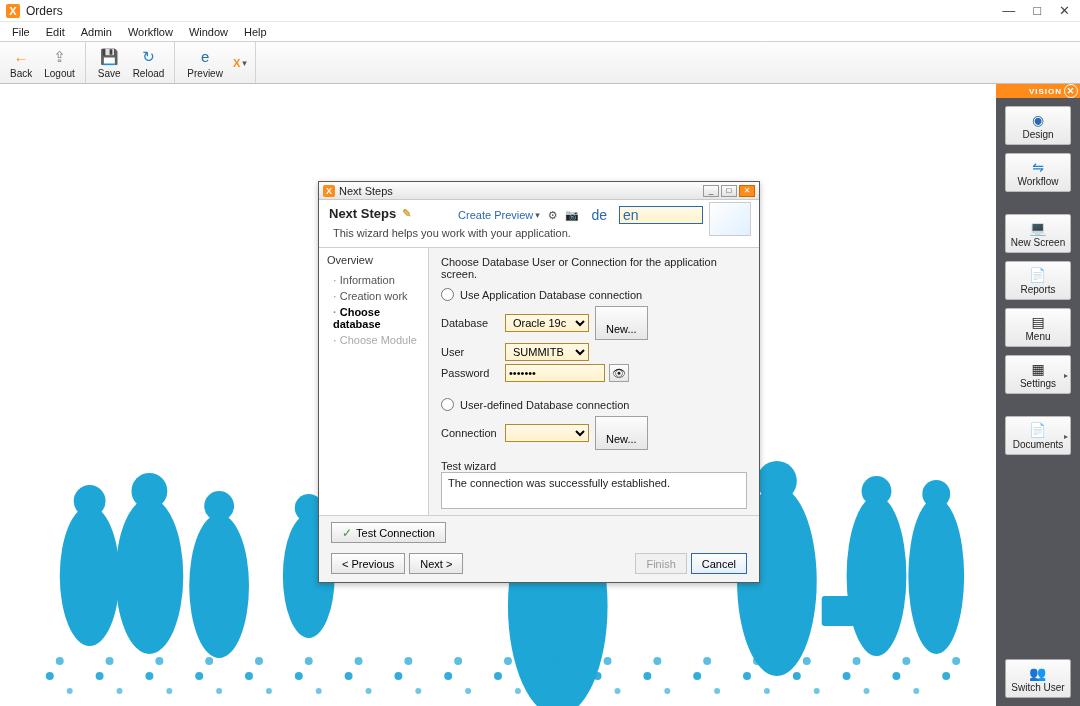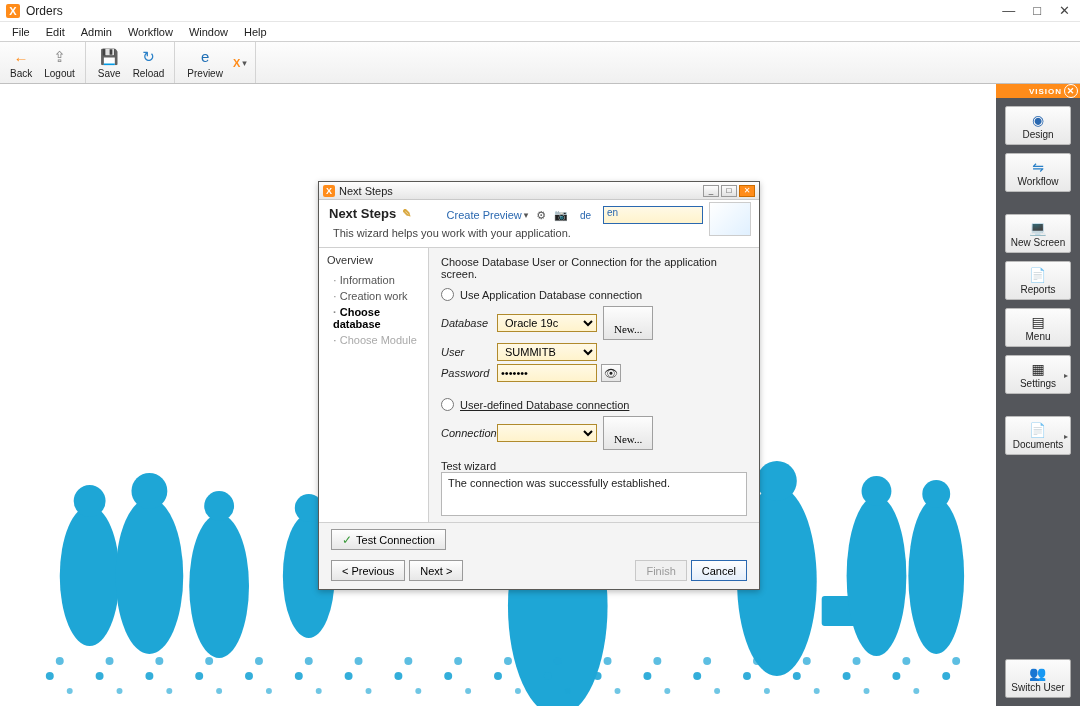--- a/index.html
+++ b/index.html
@@ -132,54 +132,53 @@
   .dlg-header {
     background:#fff;
     padding:6px 10px 8px 10px;
     border-bottom:1px solid #d0d0d0;
     position:relative;
   }
   .dlg-header h2 { margin:0; font-size:13px; font-weight:bold; display:inline-flex; align-items:center; gap:6px; }
   .dlg-header .subtitle { font-size:11px; color:#444; margin-top:6px; margin-left:4px; }
   .dlg-header .header-tools { position:absolute; right:56px; top:6px; display:flex; align-items:center; gap:8px; }
   .dlg-header .header-tools .linkish { color:#2a68b0; cursor:pointer; display:flex; align-items:center; gap:2px;text-align:center; }
-  .dlg-header .lang { border:1px solid transparent; padding:0 3px; font-size:10px; cursor:pointer; color:#2a68b0; }
+  .dlg-header .lang { border:1px solid transparent; padding:0 3px; font-size:14px; cursor:pointer; color:#2a68b0; }
   .dlg-header .lang.sel { border:1px solid #2a68b0; }
   .dlg-header .thumb { position:absolute; right:8px; top:2px; width:42px; height:34px; border:1px solid #ccc; background:linear-gradient(135deg,#fff,#e0f0ff); }
   .dlg-body { display:flex; flex:1; }
   .dlg-nav {
     width:110px; background:#fff; border-right:1px solid #d0d0d0;
     padding:6px 8px; font-size:11px;
   }
   .dlg-nav .ov { font-size:11px; color:#333; margin-bottom:6px; }
   .dlg-nav .step { padding:2px 0 2px 6px; color:#555; cursor:pointer; }
   .dlg-nav .step:before { content:"· "; color:#888; }
   .dlg-nav .step.active { font-weight:bold; color:#000; }
   .dlg-nav .step.disabled { color:#aaa; }
   .dlg-main { flex:1; padding:8px 12px 6px 12px; font-size:11px; }
   .instr { margin-bottom:8px; }
   .radio-row { display:flex; align-items:center; gap:6px; margin:5px 0; }
   .radio-row input { margin:0; }
   .form-row { display:flex; align-items:center; margin:3px 0; }
-  .form-row label { width:56px;font-style:italic; }
+  .form-row label { width:64px; }
   .sel, .inp {
     height:18px; border:1px solid #b08a2c; background:linear-gradient(#fff9e6,#fff3cc);
     font-size:11px; padding:0 3px; width:100px;
   }
-  .sel { width:100px; }
+  .sel { width:84px; }
   .btn-small {
     height:20px; padding:16px 10px; border:1px solid #a0a0a0;
     background:linear-gradient(#fdfdfd,#e6e6e6); cursor:pointer; font-size:11px;
     margin-left:6px;
-    font-family:Liberation Serif, serif;
   }
   .eye-btn { width:20px; height:18px; border:1px solid #a0a0a0; background:linear-gradient(#fdfdfd,#e6e6e6); display:flex; align-items:center; justify-content:center; margin-left:4px; cursor:pointer; font-size:11px; }
   .section-gap { height:8px; }
   .tr-label { margin-top:10px; }
-  .tr-box { border:1px solid #b7b7b7; background:#fff; padding:4px 6px; height:44px; }
+  .tr-box { border:1px solid #b7b7b7; background:#fff; padding:4px 6px; height:37px; }
   .dlg-buttons-top {
     border-top:1px solid #d0d0d0;
     padding:6px 12px; display:flex; gap:4px;
   }
   .dlg-buttons-bottom {
     padding:4px 12px 8px 12px; display:flex; gap:4px; align-items:center;
   }
   .btn {
     height:21px; padding:0 10px; border:1px solid #9a9a9a;
     background:linear-gradient(#fefefe,#e7e7e7); cursor:pointer; font-size:11px;
@@ -399,21 +398,21 @@
           <input class="inp" type="text" value="•••••••" style="">
           <div class="eye-btn">
             <span>👁</span>
           </div>
         </div>
 
         <div class="section-gap"></div>
 
         <div class="radio-row">
           <input type="radio" name="conn" style="">
-          <span style="text-decoration:underline;">User-defined Database connection</span>
+          <span style="">User-defined Database connection</span>
         </div>
         <div class="form-row">
           <label>Connection</label>
           <select class="sel"><option></option></select>
           <button class="btn-small">New...</button>
         </div>
 
         <div class="tr-label">Test wizard</div>
         <div class="tr-box">
           <span>The connection was successfully established.</span>

